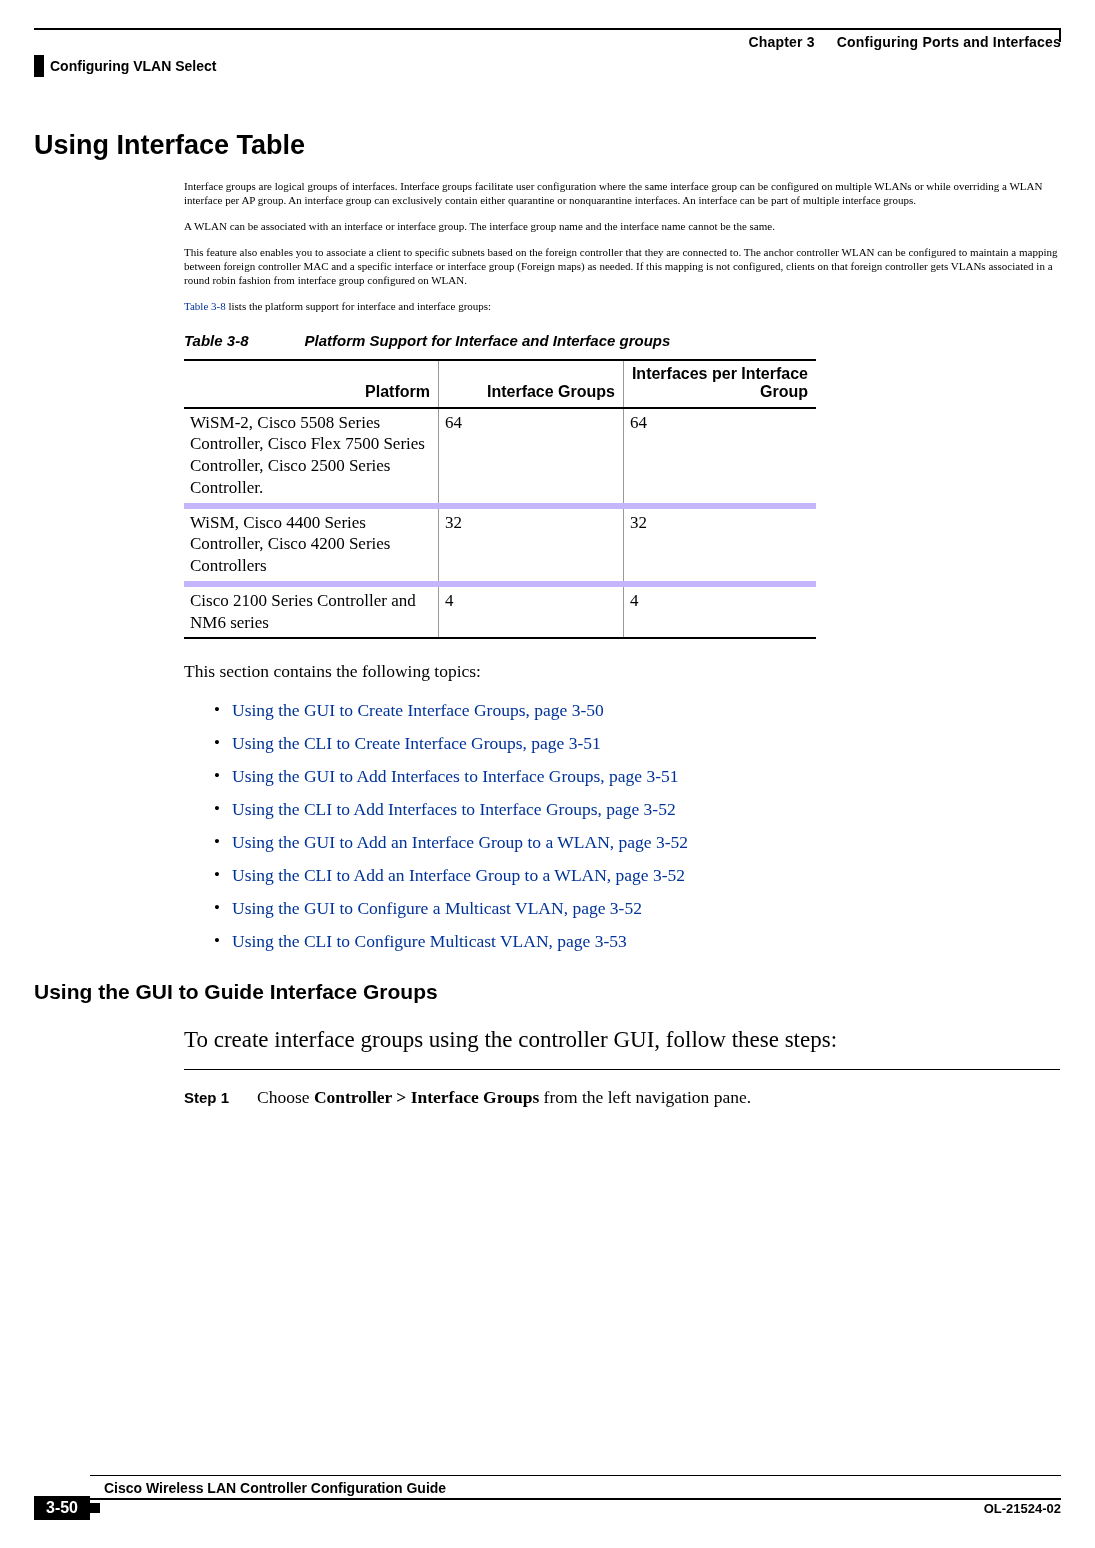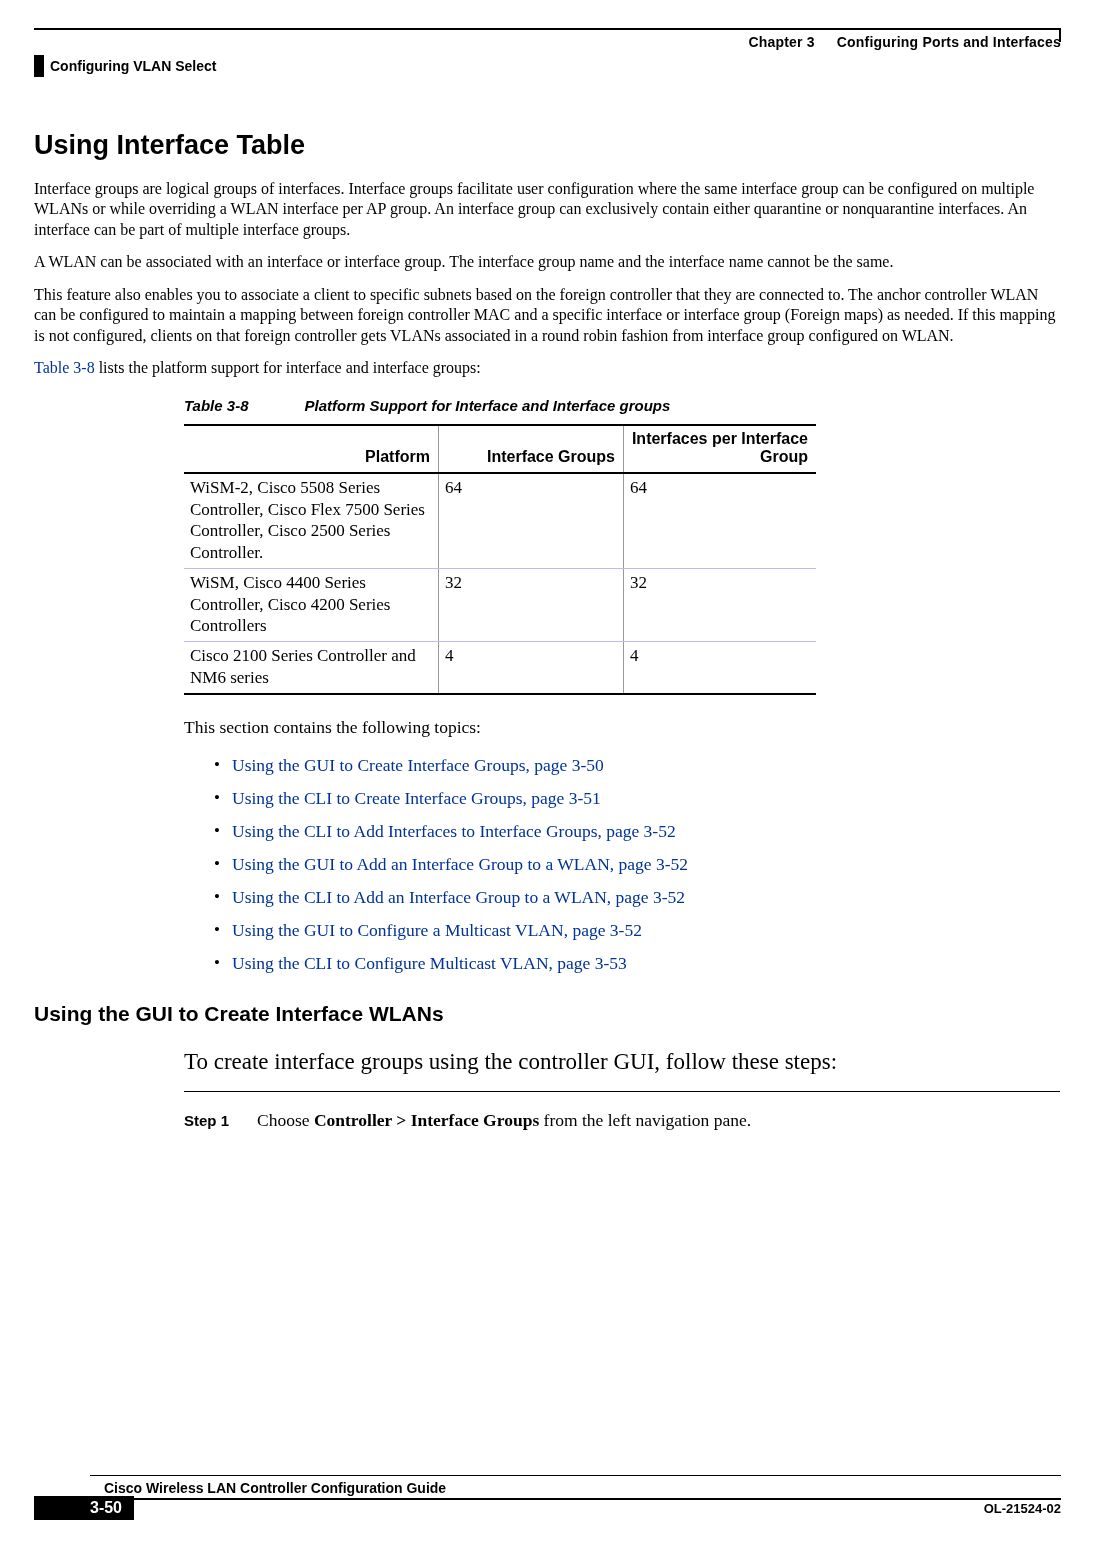--- a/index.html
+++ b/index.html
@@ -76,21 +76,22 @@
     left: 34px;
     right: 34px;
   }
   h2.section-title {
     font-family: Arial, Helvetica, sans-serif;
     font-weight: bold;
     font-size: 27px;
     margin: 0 0 18px 0;
   }
   .body-text {
-    font-size: 16px;
+    margin-left: 150px;
+    font-size: 11px;
     line-height: 1.28;
   }
   .body-text p {
     margin: 0 0 12px 0;
   }
   .body-text .xref {
     color: #003399;
   }
   .table-caption {
     margin-left: 150px;
@@ -124,21 +125,21 @@
     border-left: 1px solid #999;
     padding: 4px 8px 6px 6px;
   }
   table.platform-table th:first-child {
     border-left: none;
     width: 240px;
   }
   table.platform-table th:nth-child(2) { width: 170px; }
   table.platform-table td {
     font-family: "Times New Roman", Times, serif;
-    border-bottom: 1px solid #c4b5fd;
+    border-bottom: 6px solid #c4b5fd;
     border-left: 1px solid #999;
     padding: 3px 8px 4px 6px;
     vertical-align: top;
     line-height: 1.28;
   }
   table.platform-table td:first-child { border-left: none; }
   table.platform-table tr:last-child td { border-bottom: 2px solid #000; }
 
   .topics-intro {
     margin-left: 150px;
@@ -233,21 +234,20 @@
     bottom: 0px;
     width: 56px;
     height: 24px;
     background: #000;
     color: #fff;
     font-family: Arial, Helvetica, sans-serif;
     font-weight: bold;
     font-size: 16px;
     text-align: center;
     line-height: 24px;
-    padding-left: 44px;
   }
   .footer-right-marker {
     position: absolute;
     left: 90px;
     bottom: 7px;
     width: 10px;
     height: 10px;
     background: #000;
   }
   .footer-docnum {
@@ -315,28 +315,29 @@
           <td>4</td>
           <td>4</td>
         </tr>
       </tbody>
     </table>
 
     <p class="topics-intro">This section contains the following topics:</p>
     <ul class="topics-list">
       <li>Using the GUI to Create Interface Groups, page 3-50</li>
       <li>Using the CLI to Create Interface Groups, page 3-51</li>
+      <li>Using the GUI to Add Interfaces to Interface Groups, page 3-51</li>
       <li>Using the CLI to Add Interfaces to Interface Groups, page 3-52</li>
       <li>Using the GUI to Add an Interface Group to a WLAN, page 3-52</li>
       <li>Using the CLI to Add an Interface Group to a WLAN, page 3-52</li>
       <li>Using the GUI to Configure a Multicast VLAN, page 3-52</li>
       <li>Using the CLI to Configure Multicast VLAN, page 3-53</li>
     </ul>
 
-    <h3 class="subsection-title">Using the GUI to Create Interface WLANs</h3>
+    <h3 class="subsection-title">Using the GUI to Guide Interface Groups</h3>
     <p class="steps-intro">To create interface groups using the controller GUI, follow these steps:</p>
     <div class="step-rule"></div>
     <p class="step-line">
       <span class="step-label">Step 1</span><span>Choose </span><span class="bold">Controller &gt; Interface Groups</span><span> from the left navigation pane.</span>
     </p>
   </div>
 
   <div class="footer">
     <div class="footer-rule1"></div>
     <div class="footer-booktitle">Cisco Wireless LAN Controller Configuration Guide</div>

